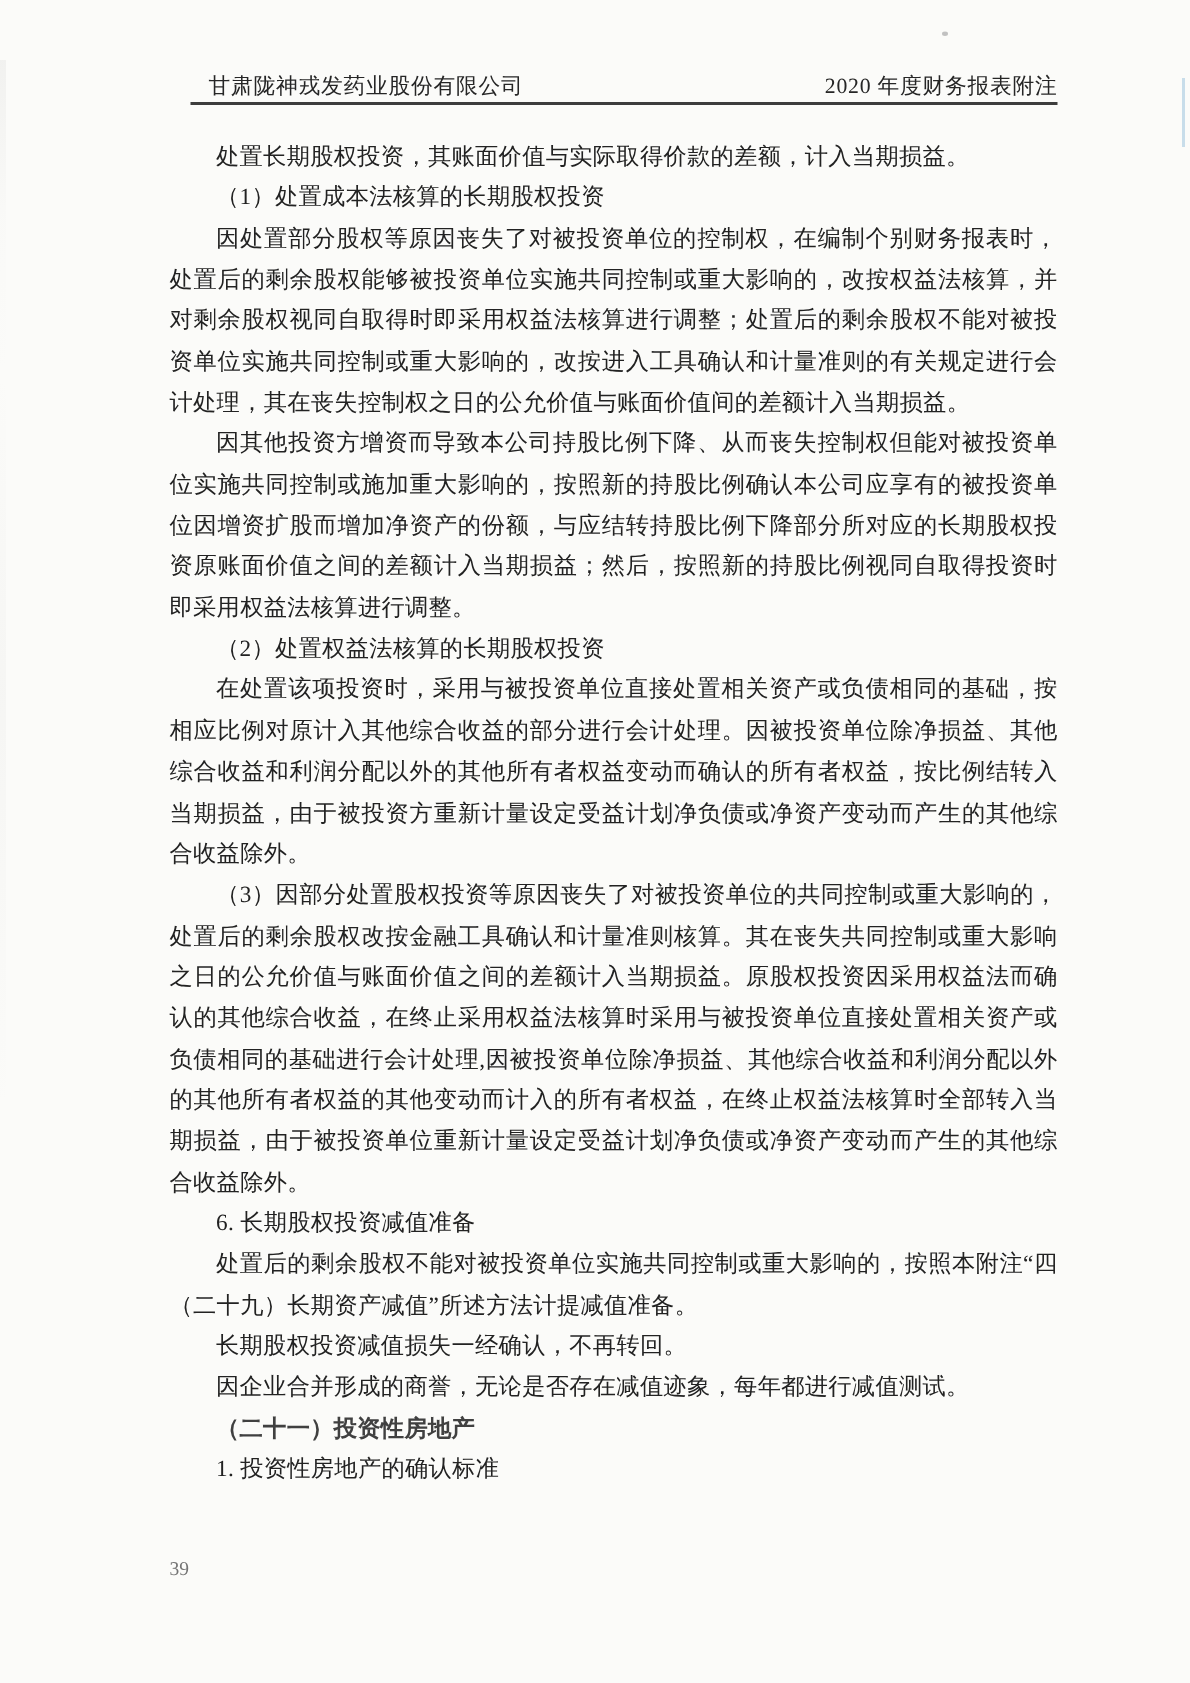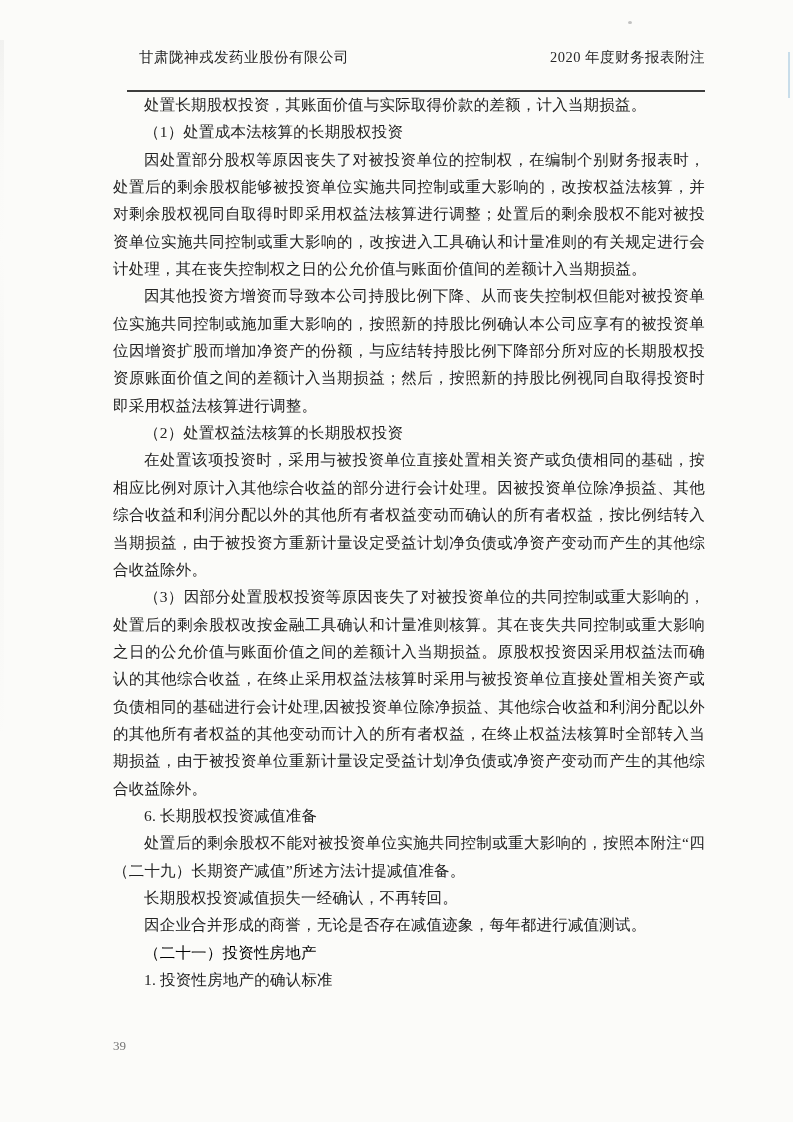--- a/index.html
+++ b/index.html
@@ -38,21 +38,21 @@
 
   .page-header {
     position: absolute;
     left: 127px;
     top: 48px;
     width: 578px;
     display: flex;
     justify-content: space-between;
     align-items: flex-end;
     border-bottom: 2px solid #3d3d3d;
-    padding-bottom: 23px;
+    padding-bottom: 1px;
     font-size: 14.5px;
     letter-spacing: .5px;
     color: #262626;
   }
   .page-header .company { padding-left: 12px; }
 
   .content-area {
     position: absolute;
     left: 113px;
     top: 91px;
@@ -61,21 +61,21 @@
   .content-area p {
     margin: 0;
     font-size: 15.5px;
     line-height: 27.35px;
     text-indent: 2em;
     text-align: justify;
     text-justify: inter-ideograph;
     letter-spacing: .2px;
     color: #222;
   }
-  .content-area p.heading-bold { font-weight: normal; color: #000000; }
+  .content-area p.heading-bold { font-weight: bold; color: #404040; }
 
   .page-footer {
     position: absolute;
     left: 113px;
     top: 1038px;
     width: 592px;
     text-align: left;
     font-size: 13px;
     color: #737373;
   }

